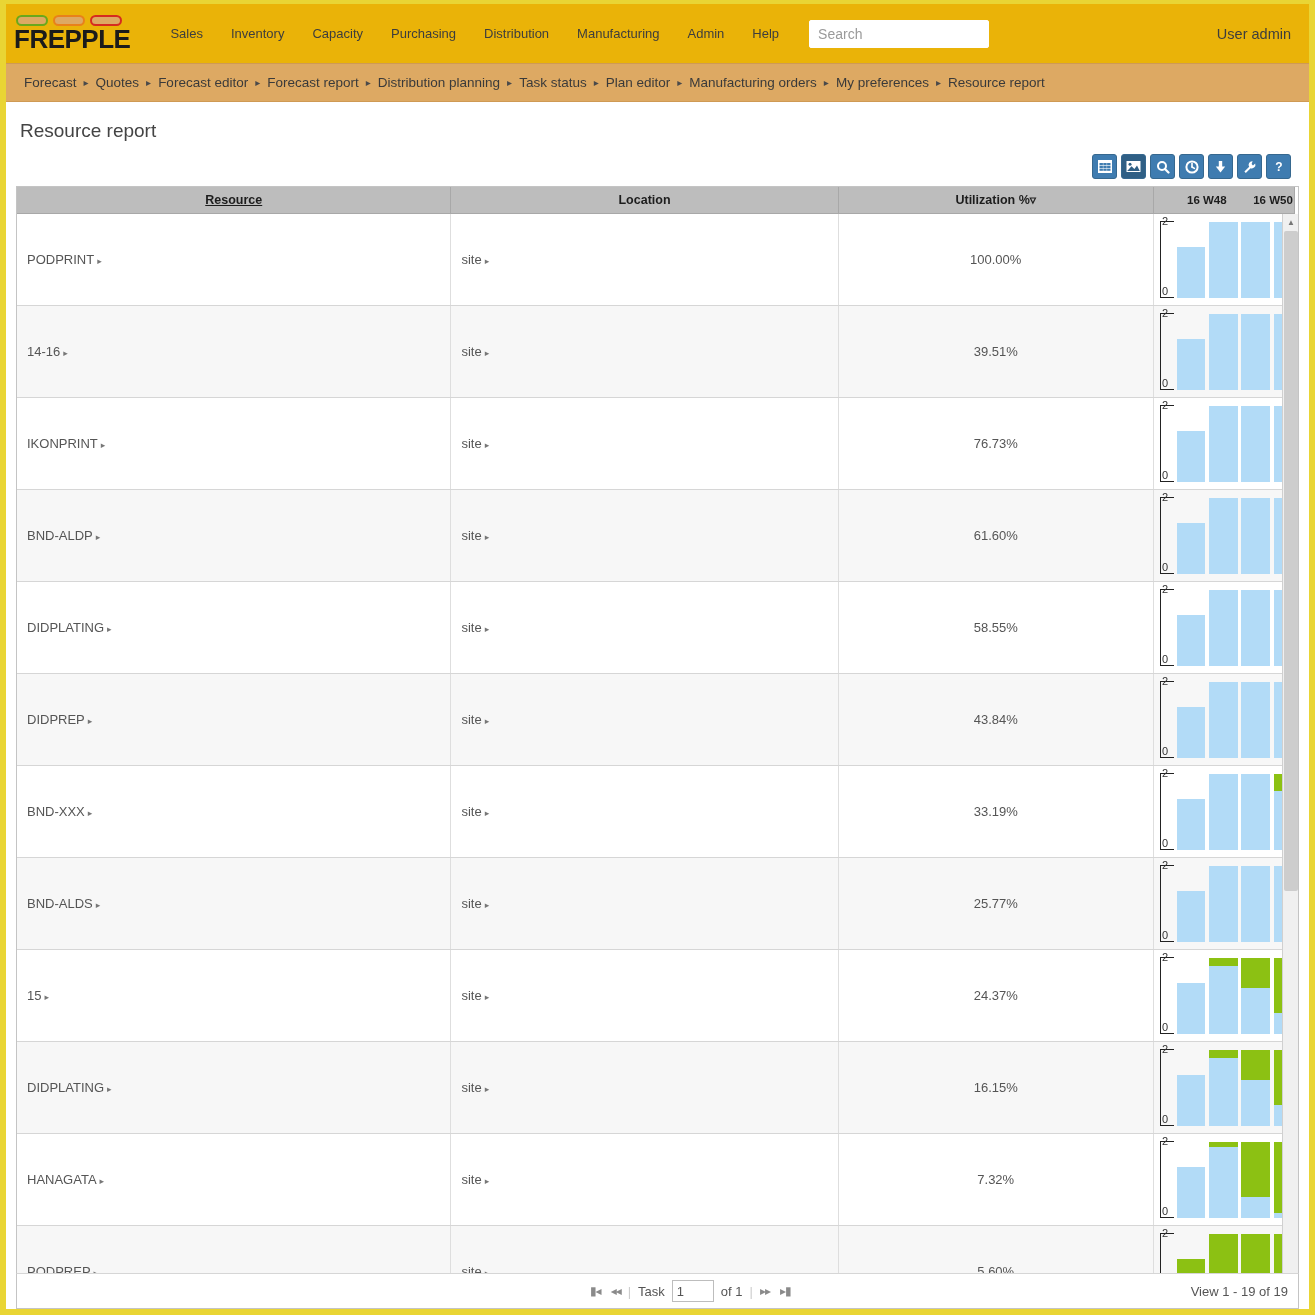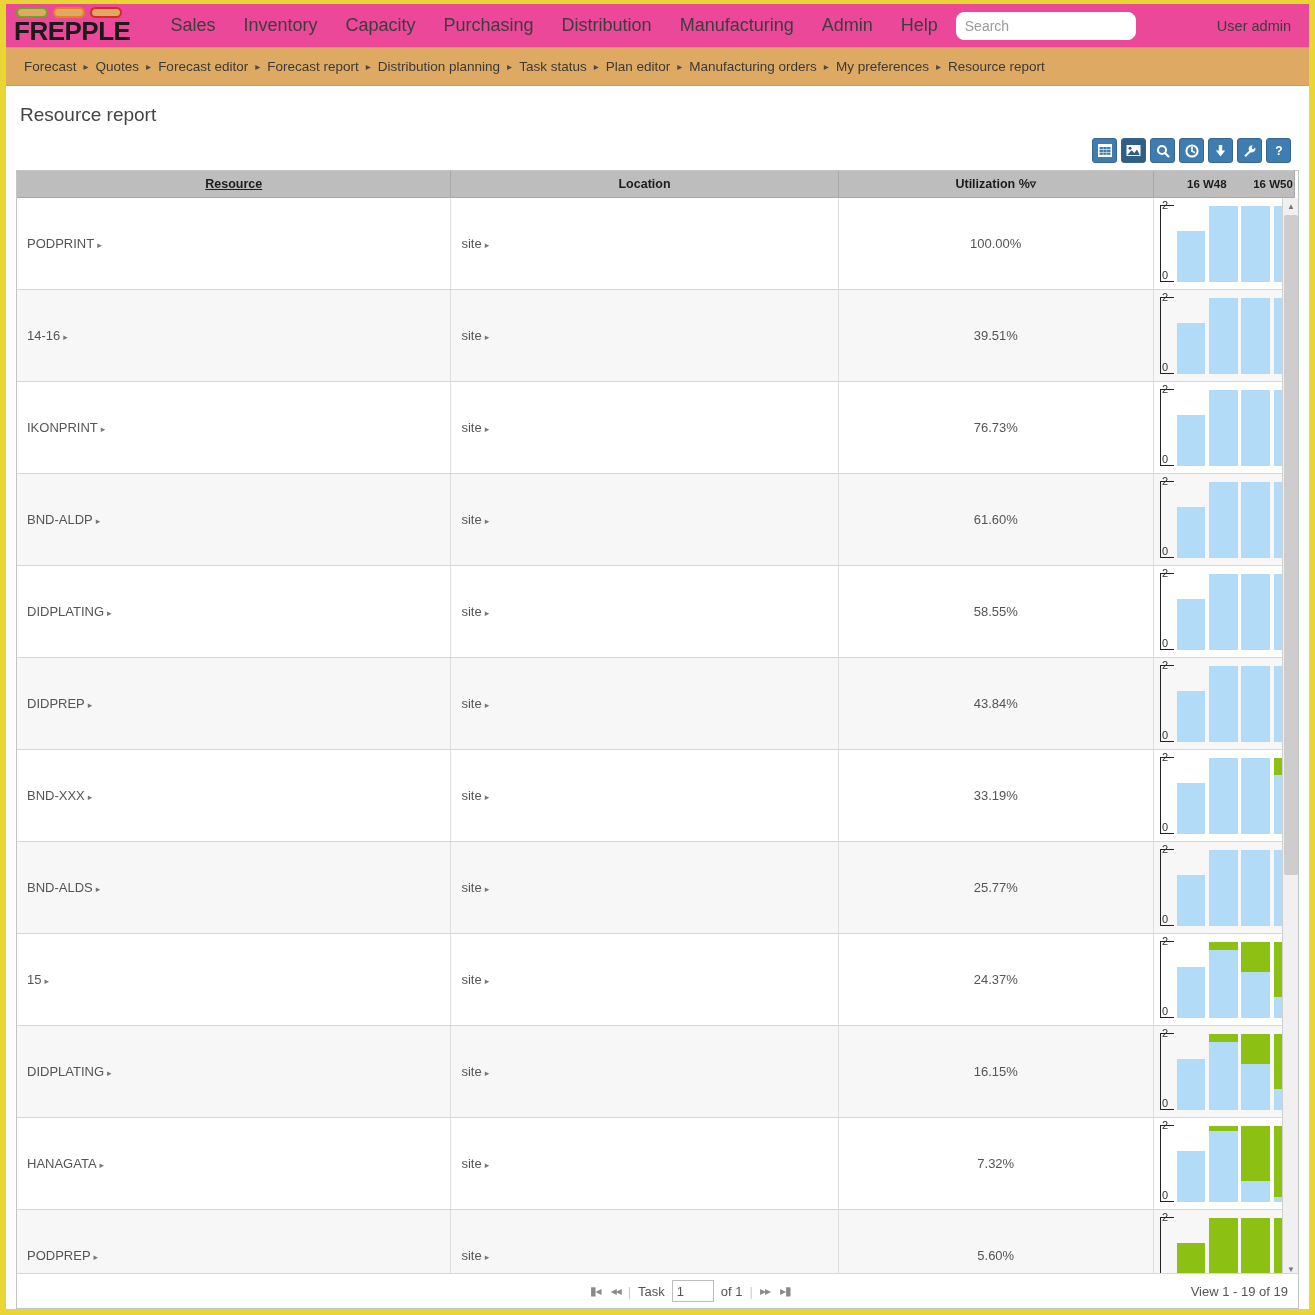--- a/index.html
+++ b/index.html
@@ -16,22 +16,22 @@
     border-left: 6px solid #e9d534;
     border-right: 6px solid #e9d534;
     border-top: 4px solid #e9d534;
     border-bottom: 6px solid #e9d534;
     background: #ffffff;
     overflow: hidden;
   }
 
   
   .topnav {
-    height: 44px;
-    background: #ec4899;
+    height: 60px;
+    background: #eab308;
     display: flex;
     align-items: center;
     padding: 0 14px 0 8px;
     border-bottom: 1px solid #cf9a54;
     position: relative;
   }
   .logo {
     display: flex; flex-direction: column;
     justify-content: center;
     margin-right: 26px;
@@ -50,31 +50,31 @@
     font-family: "Liberation Sans", sans-serif;
     font-weight: bold;
     font-size: 26px;
     letter-spacing: -0.5px;
     color: #1b1b1b;
     line-height: 24px;
   }
   .nav-items { display: flex; align-items: center; gap: 0px; }
   .nav-item {
     color: #3d3d3d;
-    font-size: 18px;
+    font-size: 13px;
     padding: 6px 14px;
     cursor: pointer;
     white-space: nowrap;
   }
   .search-box {
-    margin-left: 4px;
+    margin-left: 16px;
     width: 180px; height: 28px;
     background: #fff;
     border: 1px solid #fff;
-    border-radius: 8px;
+    border-radius: 2px;
     font-size: 14px;
     color: #555;
     padding: 0 8px;
     outline: none;
     font-family: "Liberation Sans", sans-serif;
   }
   .search-box::placeholder { color: #9a9a9a; }
   .user-admin {
     position: absolute;
     right: 18px;

